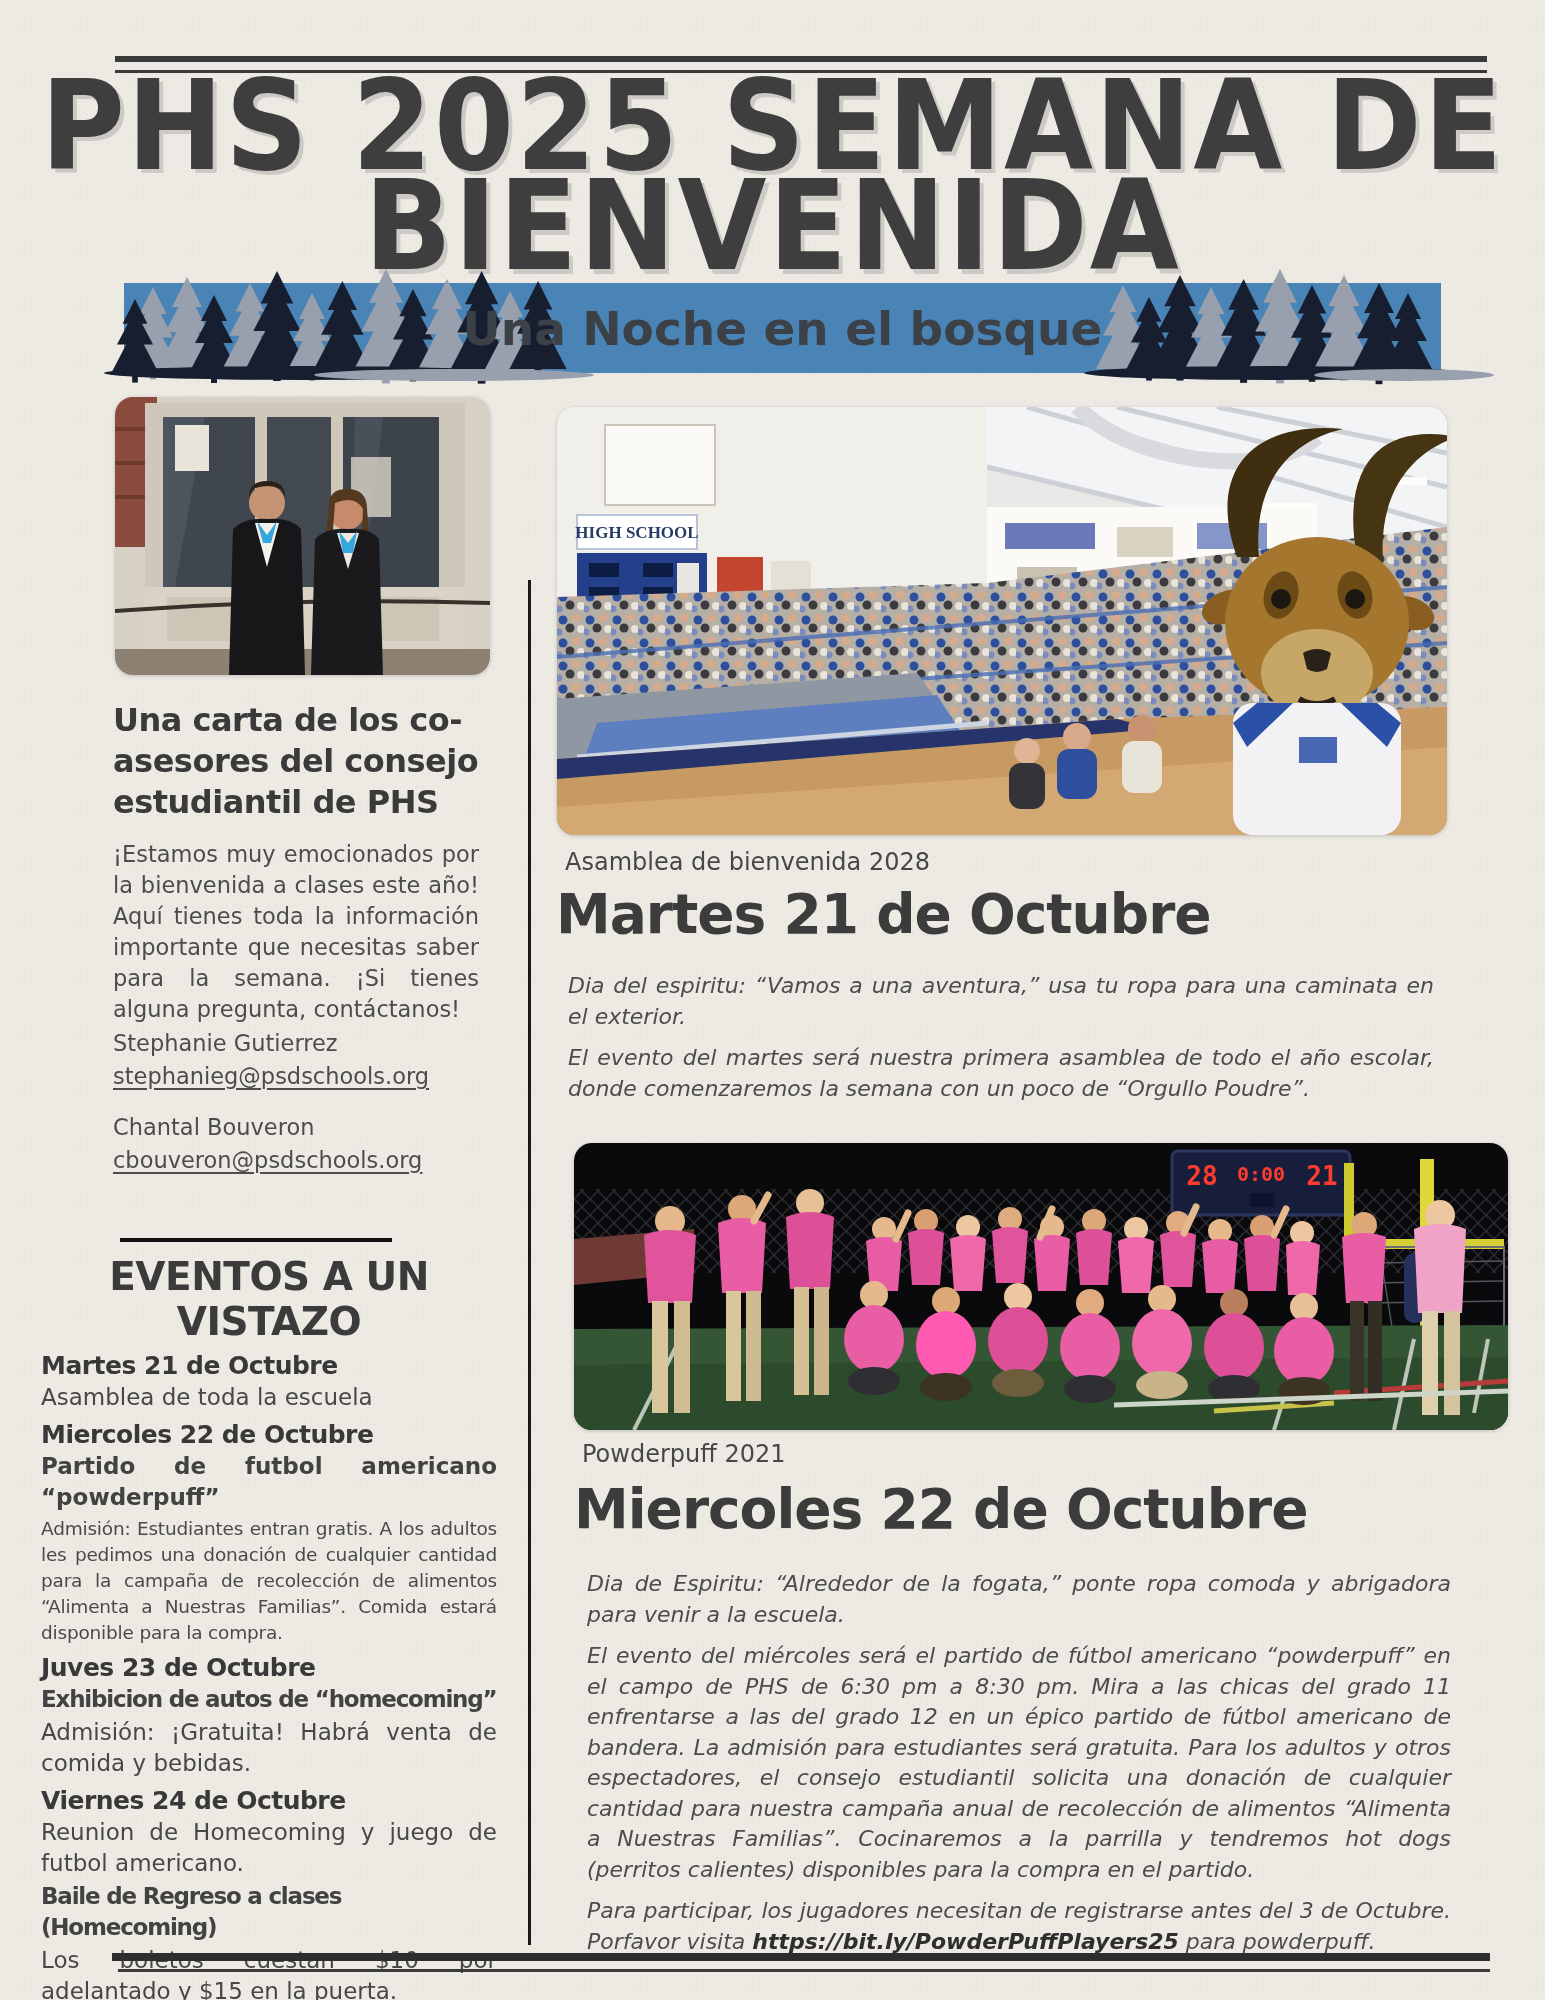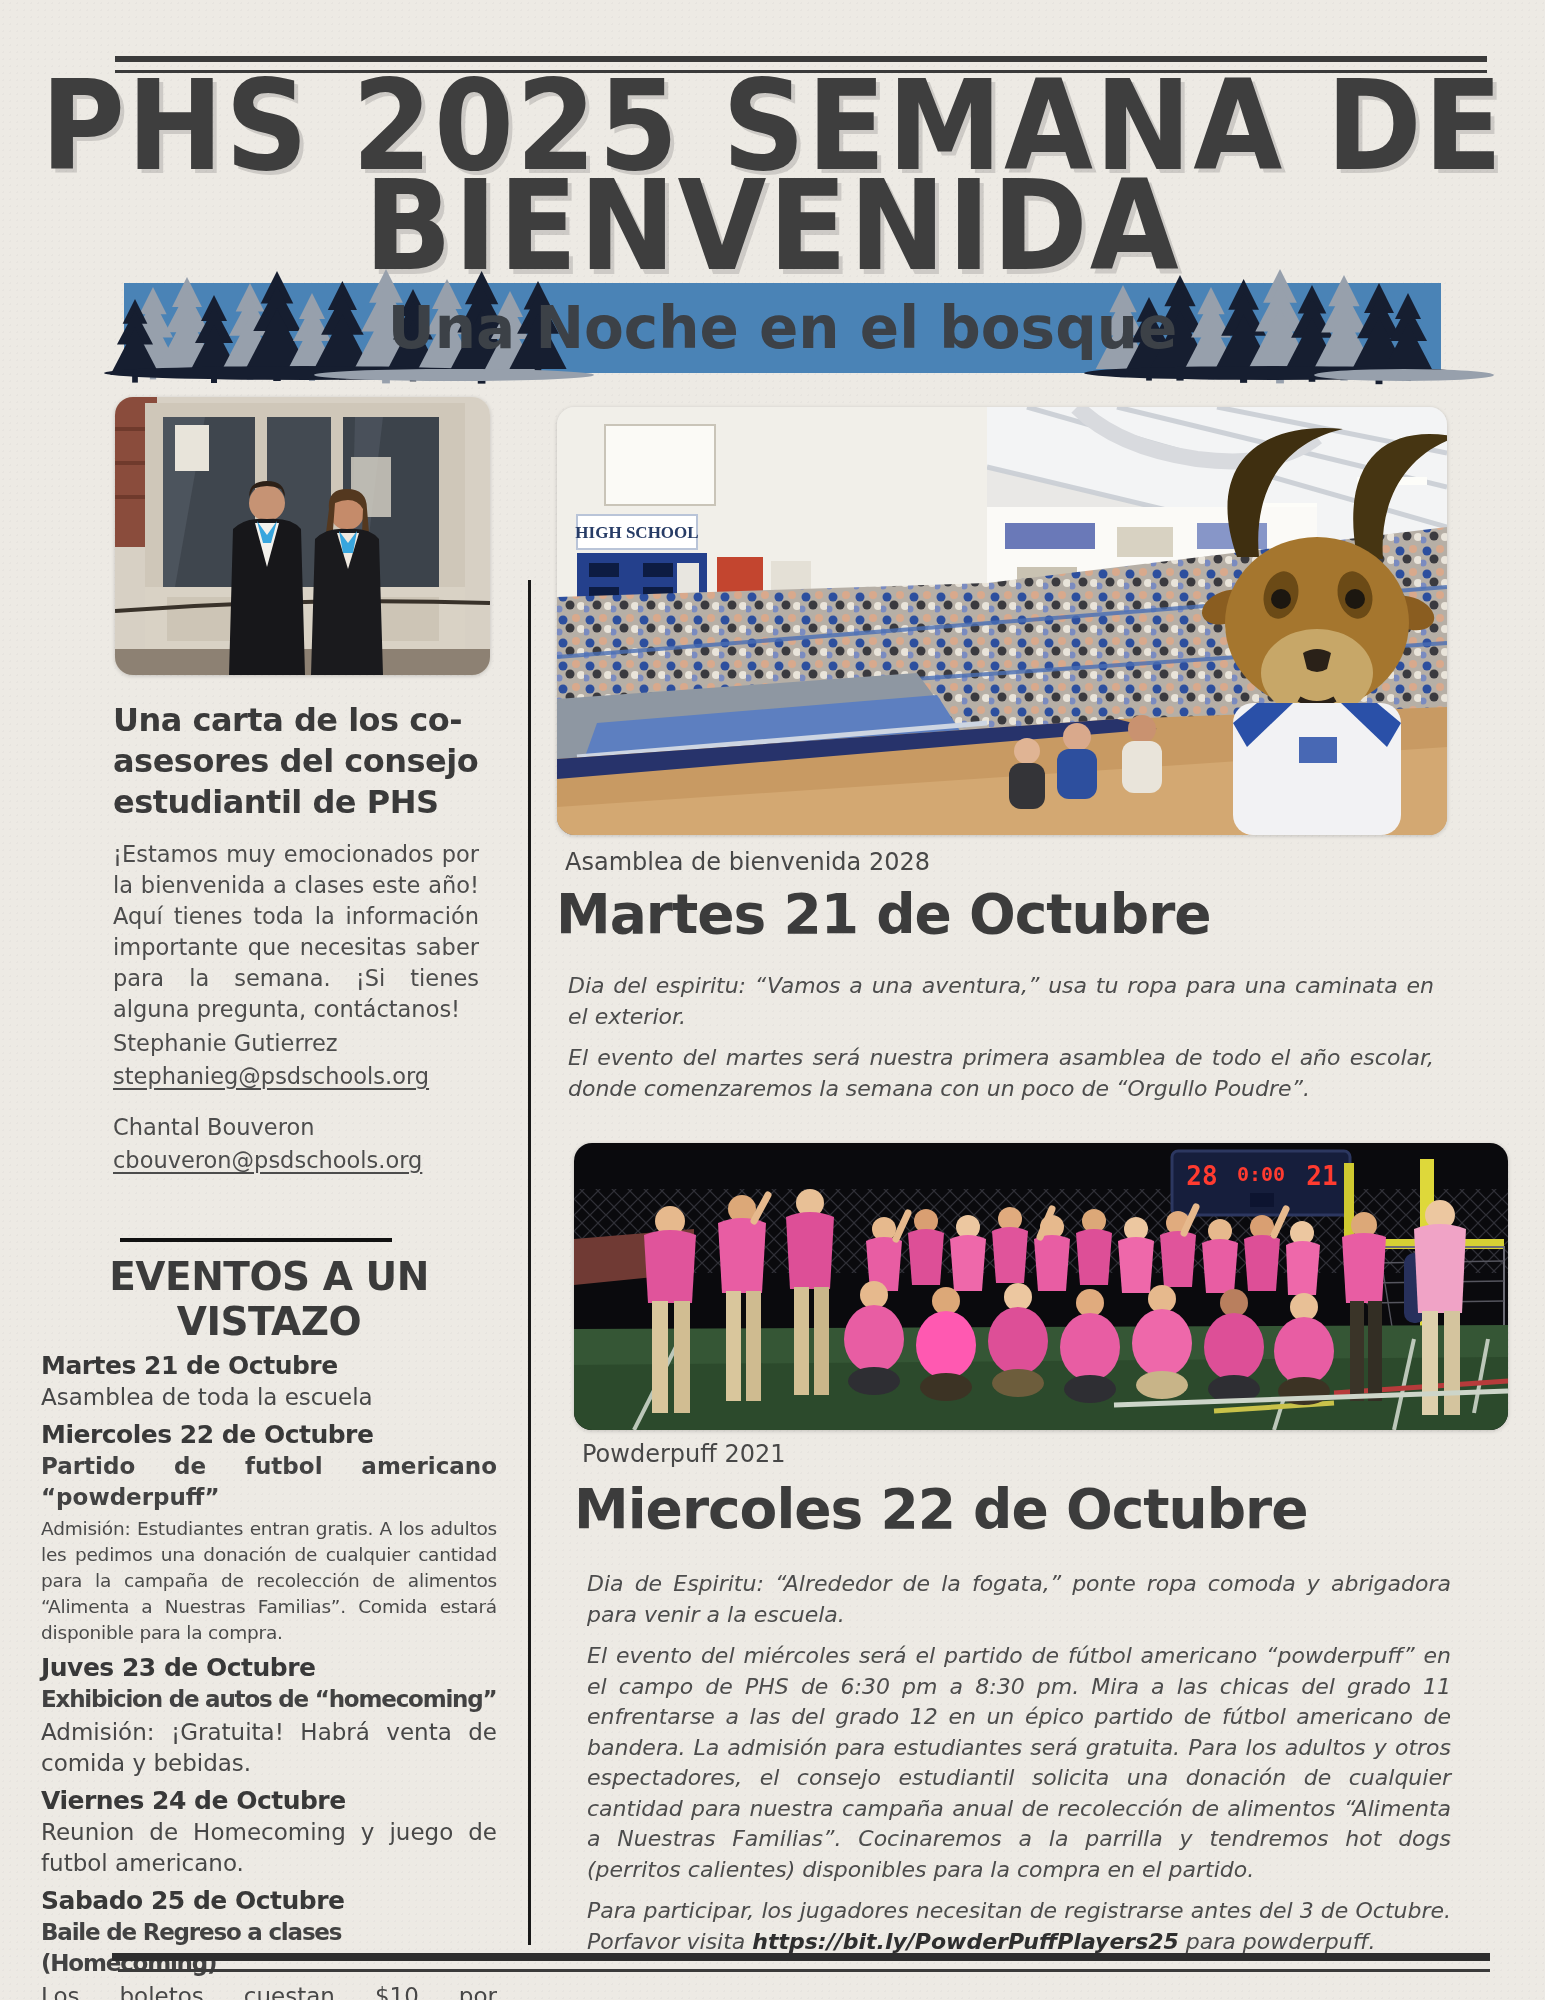--- a/index.html
+++ b/index.html
@@ -29,21 +29,21 @@
   .title{position:absolute;left:0;top:76px;width:1545px;text-align:center;
     font-weight:bold;font-size:115px;line-height:0.81;letter-spacing:2px;
     color:#3e3e3e;text-shadow:4px 4px 0 rgba(60,60,60,0.18);
     transform:scale(1.0,1.08);transform-origin:top center;}
 
   
   .banner{position:absolute;left:124px;top:283px;width:1317px;height:90px;background:#4a83b6;}
   .banner svg{position:absolute;left:0;top:-14px;width:1317px;height:108px;overflow:visible;}
   .banner-text{position:absolute;left:0;top:0;width:100%;height:100%;
     display:flex;align-items:center;justify-content:center;
-    font-weight:bold;font-size:58px;letter-spacing:0;color:#3c4147;}
+    font-weight:bold;font-size:47px;letter-spacing:0;color:#3c4147;}
 
   
   .photo{position:absolute;border-radius:18px;overflow:hidden;box-shadow:0 1px 4px rgba(0,0,0,0.18);}
   .photo svg{display:block;}
   .photo1{left:115px;top:397px;width:375px;height:278px;}
   .photo2{left:557px;top:407px;width:890px;height:428px;}
   .photo3{left:574px;top:1143px;width:934px;height:287px;}
 
   
   .letter{position:absolute;left:113px;top:700px;width:366px;}
@@ -436,21 +436,20 @@
     <p class="ev-title ev-semi just">Partido de futbol americano “powderpuff”</p>
     <p class="ev-detail">Admisión: Estudiantes entran gratis. A los adultos les pedimos una donación de cualquier cantidad para la campaña de recolección de alimentos “Alimenta a Nuestras Familias”. Comida estará disponible para la compra.</p>
 
     <p class="ev-date">Juves 23 de Octubre</p>
     <p class="ev-title ev-semi ev-tight">Exhibicion de autos de “homecoming”</p>
     <p class="ev-title just">Admisión: ¡Gratuita! Habrá venta de comida y bebidas.</p>
 
     <p class="ev-date">Viernes 24 de Octubre</p>
     <p class="ev-title just">Reunion de Homecoming y juego de futbol americano.</p>
 
-    <p class="ev-date">Sabado 25 de Octubre</p>
     <p class="ev-title ev-semi ev-tight">Baile de Regreso a clases (Homecoming)</p>
     <p class="ev-title just">Los boletos cuestan $10 por adelantado y $15 en la puerta.</p>
   </div>
 
   <div class="vdivider"></div>
 
   <div class="rule rule-bot-1"></div>
   <div class="rule rule-bot-2"></div>
 
 </div>

